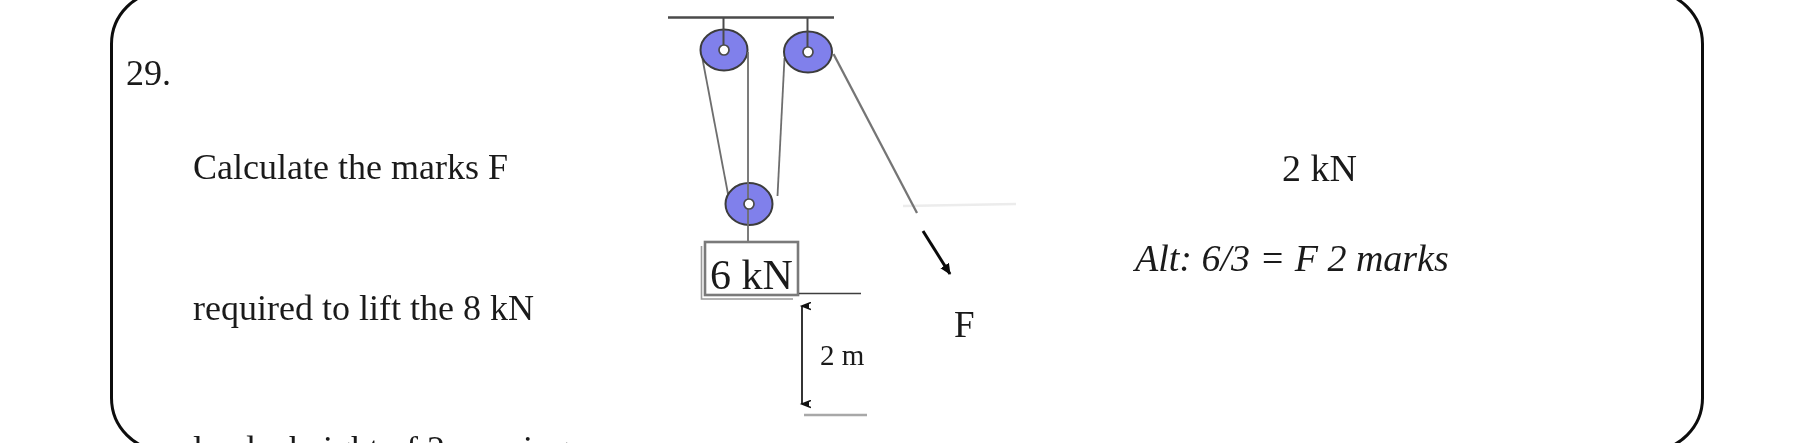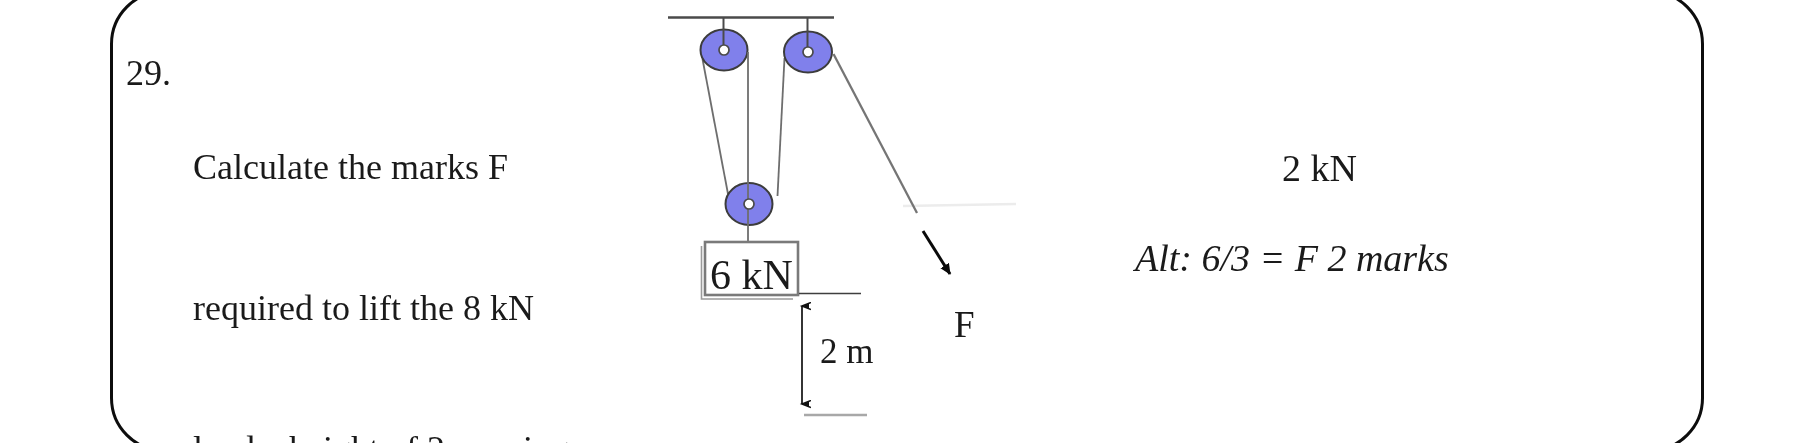--- a/index.html
+++ b/index.html
@@ -35,22 +35,22 @@
   }
   .q-body {
     left: 193px; top: 50px;
     font-size: 36px; line-height: 47px;
   }
   .load-label {
     left: 705px; top: 251px; width: 93px;
     text-align: center; font-size: 42px;
   }
   .height-label {
-    left: 820px; top: 332px;
-    font-size: 35px;
+    left: 820px; top: 339px;
+    font-size: 29px;
   }
   .force-label {
     left: 954px; top: 303px;
     font-size: 37px;
   }
   .ans-row1 { left: 1118px; top: 146px; font-size: 38px; }
   .ans-value { left: 1282px; top: 146px; font-size: 38px; }
   .ans-alt {
     left: 1118px; top: 236px;
     font-size: 38px; font-style: italic; margin-left: 17px;

